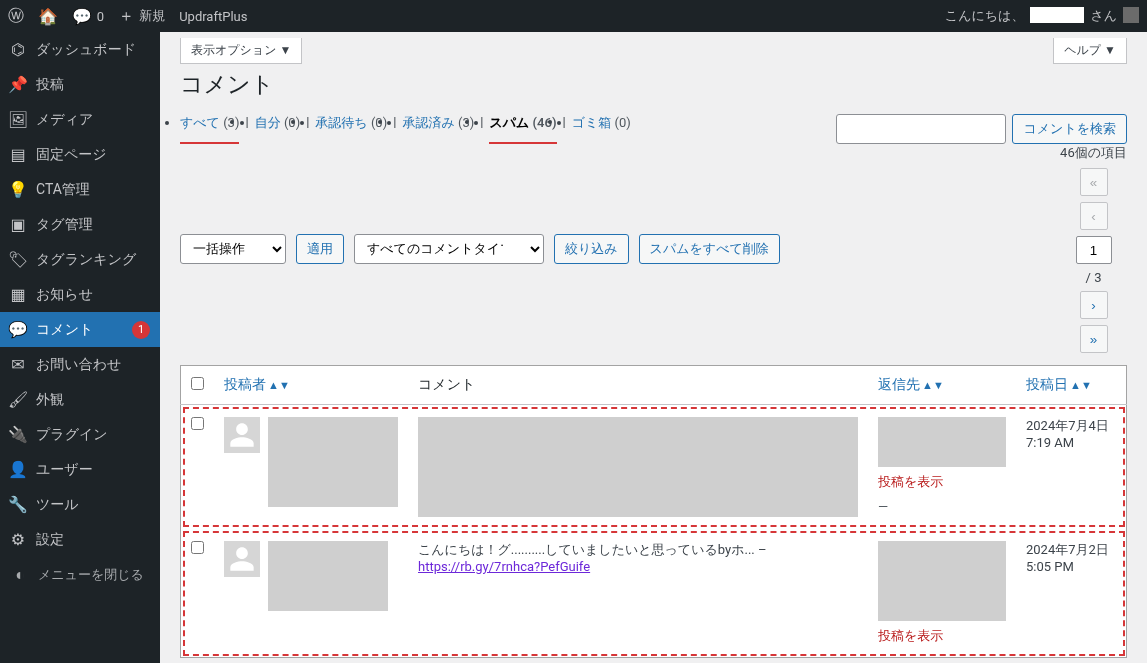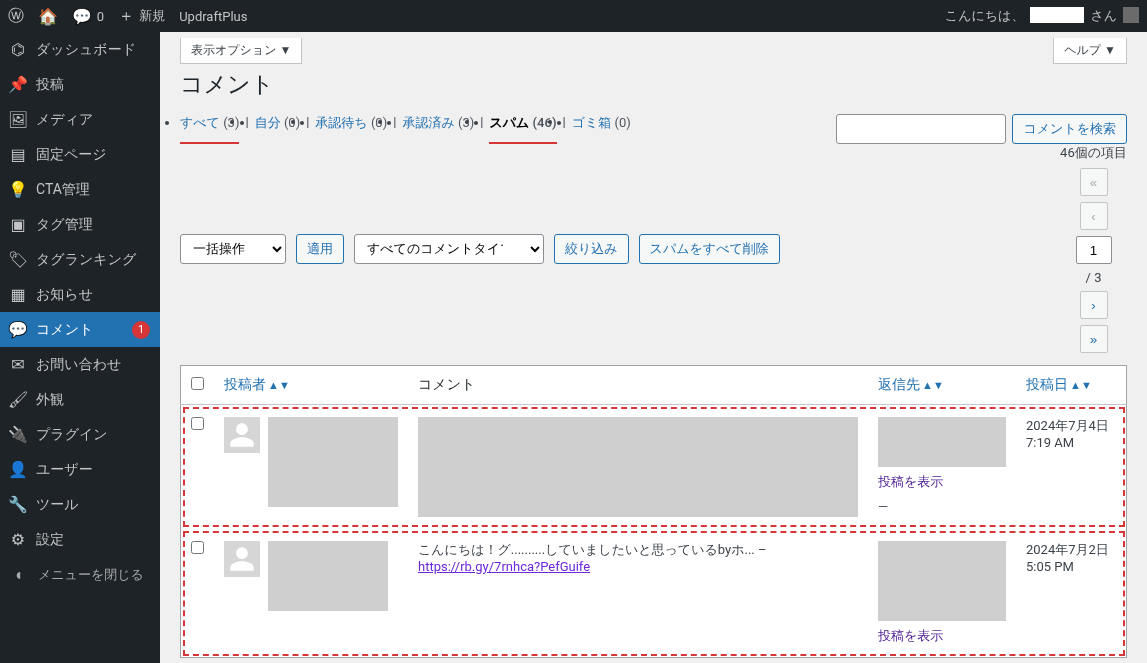--- a/index.html
+++ b/index.html
@@ -53,21 +53,21 @@
 .dashed { outline: 2px dashed #d63638; outline-offset: -4px; }
 
 .author-cell { display: flex; gap: 8px; }
 .avatar { width: 36px; height: 36px; background: #d6d6d6; flex-shrink: 0; display: flex; align-items: center; justify-content: center; }
 .avatar svg { width: 28px; height: 28px; fill: #fff; }
 .gray-block { background: #cfcfcf; }
 .gb1 { width: 130px; height: 90px; }
 .gb-name { width: 120px; height: 70px; }
 .gb-comment { width: 440px; height: 100px; }
 .gb-reply { width: 128px; height: 50px; }
-.link { color: #4c1d95; cursor: pointer; }
+.link { color: #b91c1c; cursor: pointer; }
 .dash { color: #50575e; margin-top: 8px; display: block; }
 
 .row2-text { color: #3c434a; }
 .row2-link { color: #6d28d9; text-decoration: underline; }
 
 .actionbar { display: flex; align-items: center; gap: 10px; margin-bottom: 12px; flex-wrap: wrap; }
 .actionbar-right { display: flex; align-items: center; gap: 6px; margin-left: auto; flex-direction: column; }
 </style>
 </head>
 <body>

